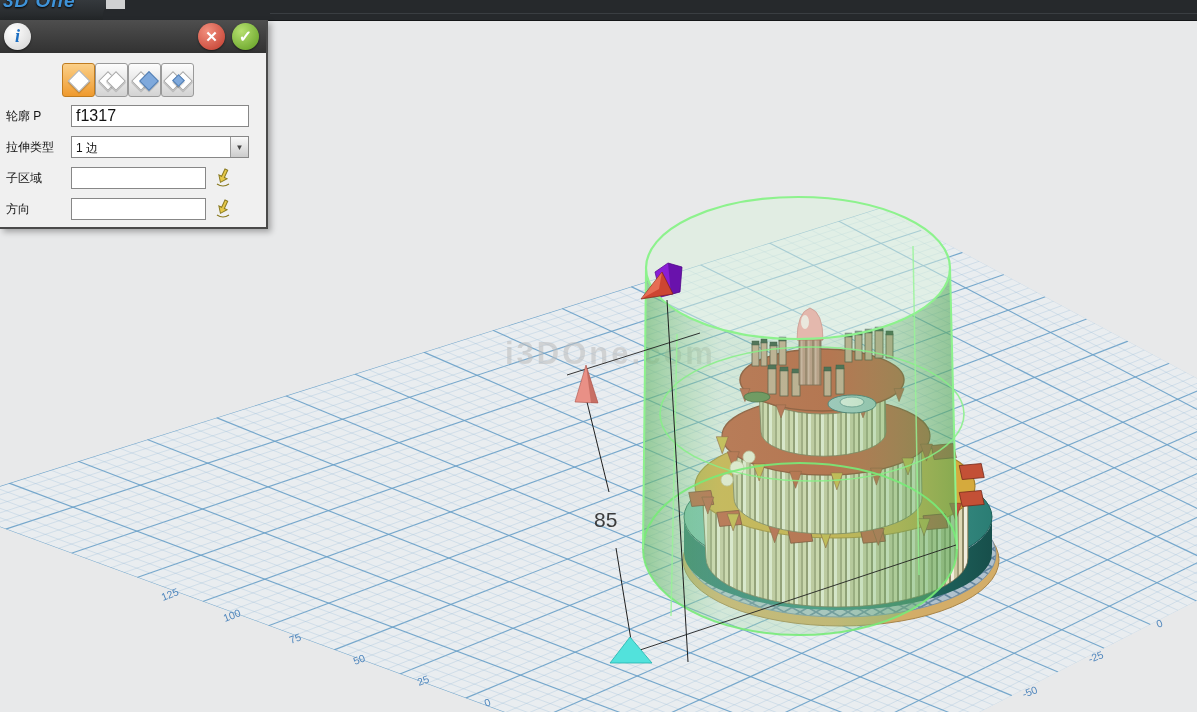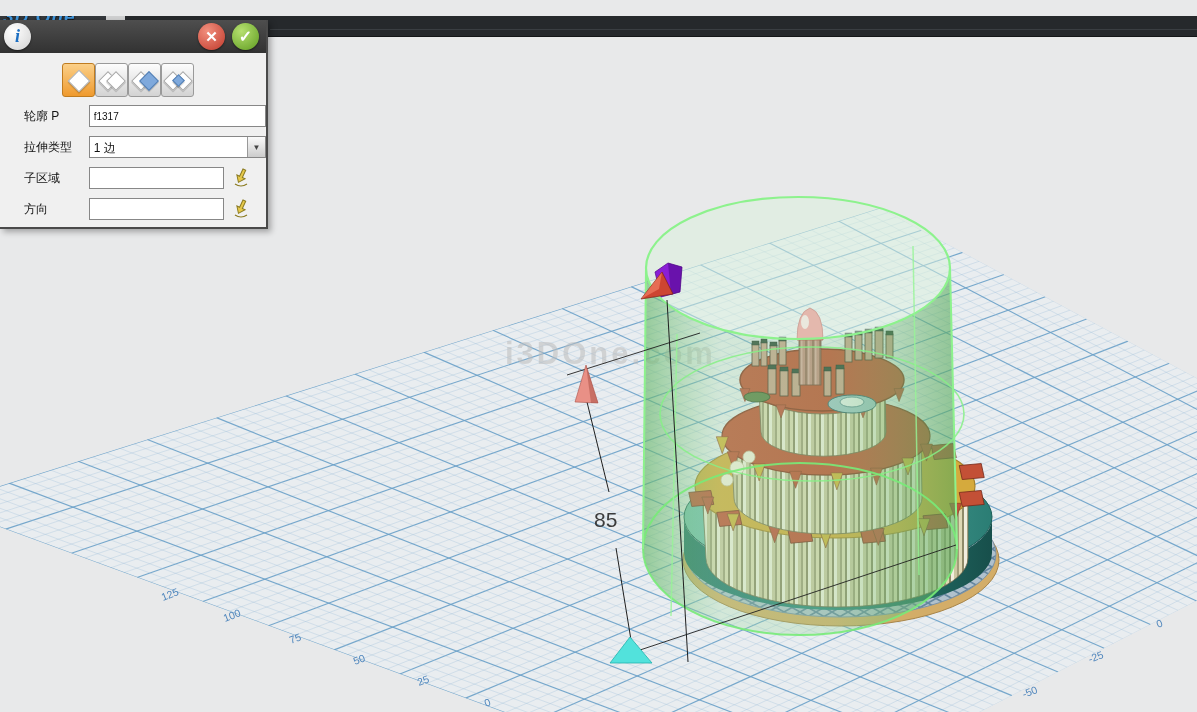--- a/index.html
+++ b/index.html
@@ -1,20 +1,20 @@
 <!DOCTYPE html>
 <html><head>
 <meta charset="utf-8">
 <style>
   html,body{margin:0;padding:0;background:#cfcfcf;}
   .stage{position:relative;width:1197px;height:712px;overflow:hidden;
          background:#e8e9ea;font-family:"Liberation Sans",sans-serif;}
 
   
-  .topbar{position:absolute;top:16px;left:0;width:100%;height:20px;z-index:5;
+  .topbar{position:absolute;top:0;left:0;width:100%;height:20px;z-index:5;
           background:linear-gradient(#35393d,#232628);overflow:hidden;
           border-bottom:1px solid #141618;}
   .ribbon-curve{position:absolute;left:103px;top:0;right:0;height:20px;
           background:#26292c;border-top-left-radius:16px;}
   .logo{position:absolute;left:3px;top:-10px;font-style:italic;font-weight:bold;
         font-size:19px;letter-spacing:1px;color:#3f93d8;text-shadow:0 1px 2px #000;}
   .mini-rect{position:absolute;left:106px;top:0;width:19px;height:9px;background:#cfd0d1;}
   .seam{position:absolute;top:13px;left:270px;right:0;height:1px;background:#3a3e42;}
 
   
@@ -42,23 +42,23 @@
 
   .btnrow{position:relative;margin:10px 0 0 62px;height:33px;}
   .tbtn{position:absolute;top:0;width:31px;height:32px;border:1px solid #9a9a9a;
         border-radius:3px;background:linear-gradient(#fdfdfd,#d3d3d3);cursor:pointer;}
   .tbtn.sel{background:linear-gradient(#fbd089,#ef9a2e);border-color:#c07c20;}
   .dm{position:absolute;width:12px;height:12px;background:#fff;border:1px solid #a8a8a8;
       transform:rotate(45deg);box-shadow:1px 1px 1px rgba(0,0,0,.2);}
   .dm.blue{background:#7fa9dc;border-color:#5580b4;}
   .dm.small{width:7px;height:7px;}
 
-  .frow{display:flex;align-items:center;margin:9px 0 0 24px;}
+  .frow{display:flex;align-items:center;margin:9px 0 0 6px;}
   .flabel{width:65px;font-size:12px;color:#141414;}
-  .finput{height:20px;border:1px solid #878787;background:#fff;font-size:10px;
+  .finput{height:20px;border:1px solid #878787;background:#fff;font-size:16px;
           padding:0 4px;font-family:"Liberation Sans",sans-serif;color:#111;}
   .w-wide{width:168px;}
   .w-short{width:125px;}
   .combo{position:relative;width:178px;height:22px;border:1px solid #878787;background:#fff;
          display:flex;align-items:stretch;box-sizing:border-box;}
   .combo-val{flex:1;padding:3px 12px 0 4px;font-size:12px;color:#111;}
   .combo-btn{width:17px;background:linear-gradient(#fafafa,#cccccc);border-left:1px solid #999;
          display:flex;align-items:center;justify-content:center;font-size:8px;color:#444;cursor:pointer;}
   .pick{margin-left:8px;cursor:pointer;}
 </style>

